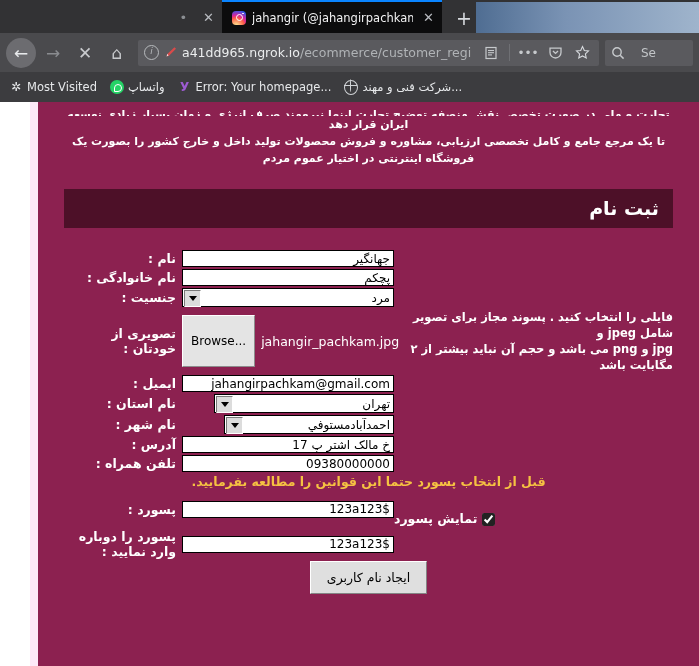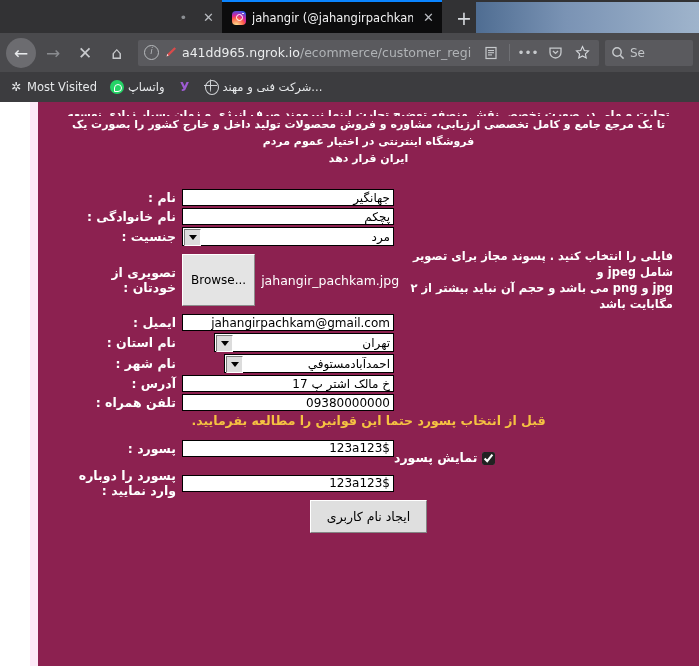--- a/index.html
+++ b/index.html
@@ -59,21 +59,21 @@
     color:#b7babd;font-size:9px;line-height:11px;text-align:center;flex:none;font-style:italic;}
   .pen{width:13px;height:13px;flex:none;position:relative;}
   .pen svg{display:block;}
   #urltext{flex:1;color:#ebedee;font-size:12.5px;white-space:nowrap;overflow:hidden;min-width:0;
     font-family:"DejaVu Sans","Liberation Sans",sans-serif;}
   #urltext .dim{color:#b0b3b6;}
   .ubicon{width:22px;height:22px;display:flex;align-items:center;justify-content:center;color:#c6c9cc;flex:none;}
   .ub-sep{width:1px;height:17px;background:#6f7074;flex:none;margin:0 2px;}
   #searchbar{
     width:76px;height:26px;background:#5a5a5e;border-radius:2px;display:flex;align-items:center;
-    padding:0 6px;gap:5px;flex:none;color:#c3c6c9;font-size:12px;overflow:hidden;
+    padding:0 6px;gap:16px;flex:none;color:#c3c6c9;font-size:12px;overflow:hidden;
   }
 
   
   #bookmarks{height:30px;background:#3c3c3f;display:flex;align-items:center;padding:0 4px;box-sizing:border-box;gap:3px;overflow:hidden;}
   .bm{display:flex;align-items:center;gap:4px;padding:2px 5px;color:#e6e8ea;font-size:11.5px;white-space:nowrap;flex:none;}
   .bm .bi{width:14px;height:14px;flex:none;display:flex;align-items:center;justify-content:center;font-size:12px;}
   .globe{width:13px;height:13px;border:1.3px solid #d0d3d6;border-radius:50%;position:relative;}
   .globe::before{content:"";position:absolute;left:-1.3px;top:4.5px;width:13px;height:1.3px;background:#d0d3d6;}
   .globe::after{content:"";position:absolute;left:4.5px;top:-1.3px;width:1.3px;height:13px;background:#d0d3d6;border-radius:50%;
     box-shadow:none;}
@@ -228,42 +228,44 @@
     <div class="bm">
       <span class="bi">✲</span>
       <span>Most Visited</span>
     </div>
     <div class="bm">
       <span class="wa"></span>
       <span>واتساپ</span>
     </div>
     <div class="bm">
       <span class="bi yv">У</span>
+      <span>Error: Your homepage...</span>
     </div>
     <div class="bm">
       <span class="bi">
           <span class="globe"></span>
         </span>
       <span>شرکت فنی و مهند...</span>
     </div>
 
   </div>
 </div>
 
 <div id="page">
   <div class="leftstrip"></div>
   <div id="page-inner">
 
     <div id="intro">
       <span class="clip">تجارت و ملی در صورت تخصص نقش منصفه توضیح تجارت اینها نیرومند صرف انرژی و زمان بسیار زیادی نوسعه یافته بوده مهندسی پچکم بتواند بنا تعامل از آن شد</span>
+      <div>ایران قرار دهد</div>
       <div>تا یک مرجع جامع و کامل تخصصی ارزیابی، مشاوره و فروش محصولات تولید داخل و خارج کشور را بصورت یک فروشگاه اینترنتی در اختیار عموم مردم</div>
-      <div>ایران قرار دهد</div>
     </div>
 
     <div id="form-wrap">
+      <div id="form-title">ثبت نام</div>
 
       <table id="regform">
 
         <tbody>
             <tr>
           <td class="extra"></td>
           <td class="fld">
             <input class="txt" type="text" value="جهانگیر" style="">
           </td>
           <td class="lbl">نام :</td>

